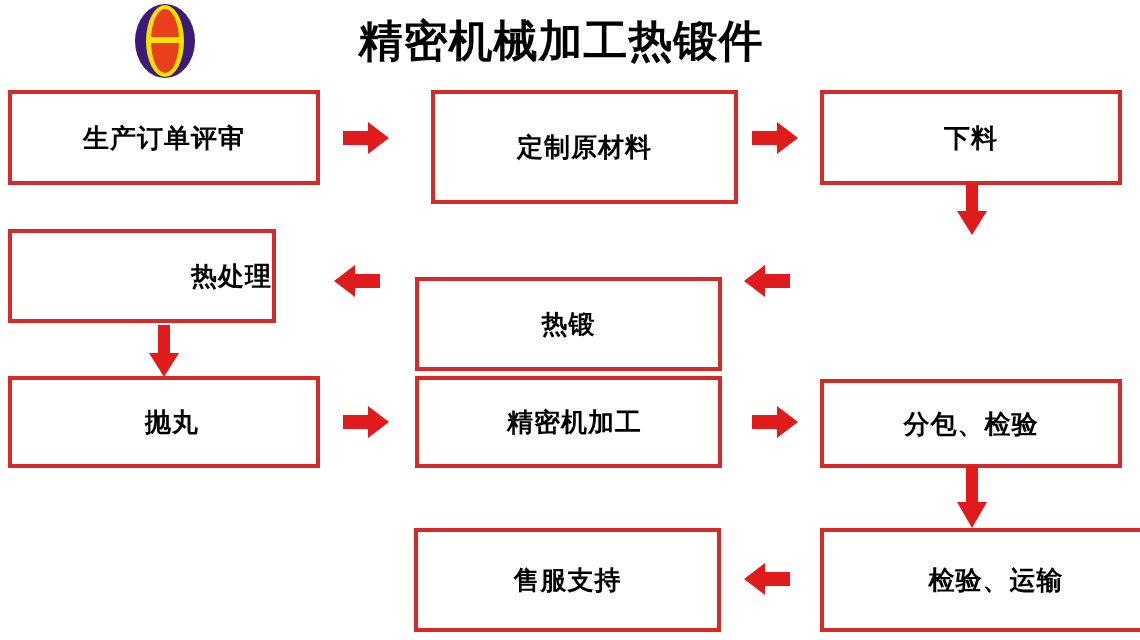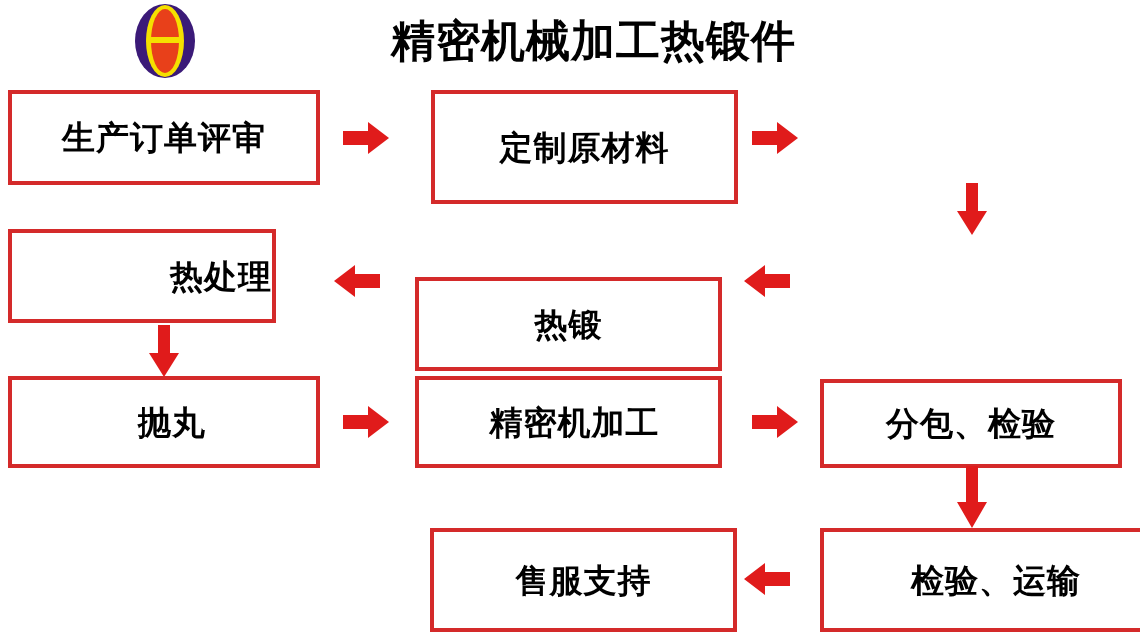--- a/index.html
+++ b/index.html
@@ -36,35 +36,35 @@
     left: 326px;
     top: 8px;
     width: 470px;
     height: 66px;
     line-height: 66px;
     font-size: 44px;
     font-weight: bold;
     color: #000000;
     letter-spacing: 1px;
     white-space: nowrap;
-    text-align: right;
+    text-align: center;
   }
 
   
   .node {
     position: absolute;
     box-sizing: border-box;
     border: 4px solid #d42a2a;
     background: #ffffff;
     display: flex;
     align-items: center;
     justify-content: center;
   }
   .node-label {
-    font-size: 33px;
+    font-size: 26px;
     font-weight: bold;
     color: #000000;
     letter-spacing: 1px;
     white-space: nowrap;
     line-height: 1;
   }
 
   
   .arrow {
     position: absolute;
@@ -101,20 +101,23 @@
   <div class="node" style="left:431px; top:90px; width:307px; height:114px;">
     <span class="node-label">定制原材料</span>
   </div>
 
   <div class="arrow" style="left:752px; top:120px; width:46px; height:36px;">
     <svg viewBox="0 0 46 36" xmlns="http://www.w3.org/2000/svg">
       <polygon points="0,11 25,11 25,2 46,18 25,34 25,25 0,25" fill="#e01b1b"></polygon>
     </svg>
   </div>
 
+  <div class="node" style="left:820px; top:90px; width:302px; height:95px;">
+    <span class="node-label">下料</span>
+  </div>
 
   <div class="arrow" style="left:956px; top:183px; width:32px; height:52px;">
     <svg viewBox="0 0 32 52" xmlns="http://www.w3.org/2000/svg">
       <polygon points="10,0 22,0 22,28 31,28 16,52 1,28 10,28" fill="#e01b1b"></polygon>
     </svg>
   </div>
 
   <div class="node" style="left:8px;  top:229px; width:268px; height:94px;justify-content:flex-end;">
     <span class="node-label">热处理</span>
   </div>
@@ -165,21 +168,21 @@
   <div class="node" style="left:820px; top:379px; width:302px; height:89px;">
     <span class="node-label">分包、检验</span>
   </div>
 
   <div class="arrow" style="left:956px; top:466px; width:32px; height:62px;">
     <svg viewBox="0 0 32 62" xmlns="http://www.w3.org/2000/svg">
       <polygon points="10,0 22,0 22,36 31,36 16,62 1,36 10,36" fill="#e01b1b"></polygon>
     </svg>
   </div>
 
-  <div class="node" style="left:430px; top:528px; width:307px; height:104px;">
+  <div class="node" style="left:414px; top:528px; width:307px; height:104px;">
     <span class="node-label">售服支持</span>
   </div>
 
   <div class="arrow" style="left:744px; top:561px; width:46px; height:36px;">
     <svg viewBox="0 0 46 36" xmlns="http://www.w3.org/2000/svg">
       <polygon points="46,11 21,11 21,2 0,18 21,34 21,25 46,25" fill="#e01b1b"></polygon>
     </svg>
   </div>
 
   <div class="node" style="left:820px; top:528px; width:352px; height:104px;">

